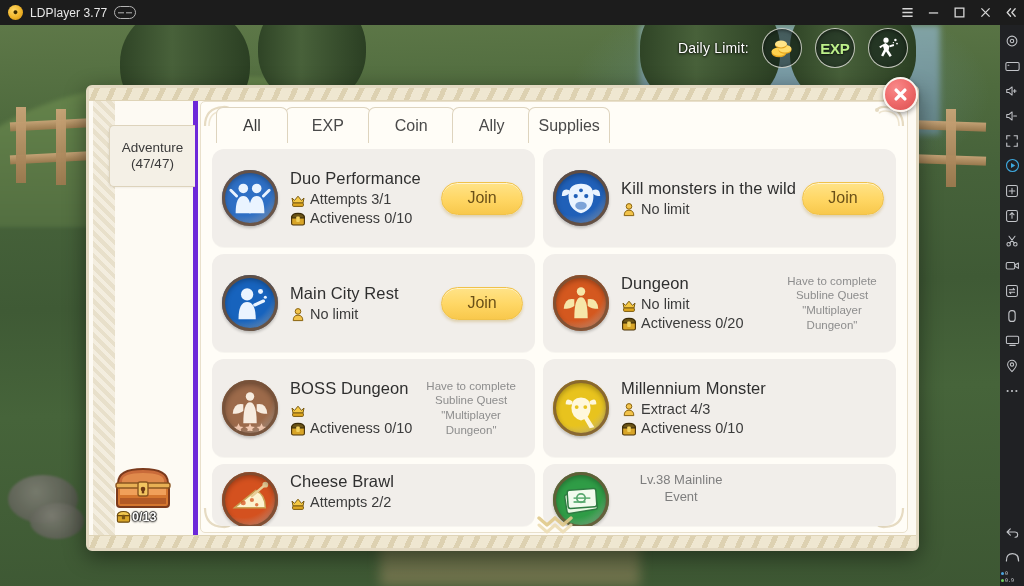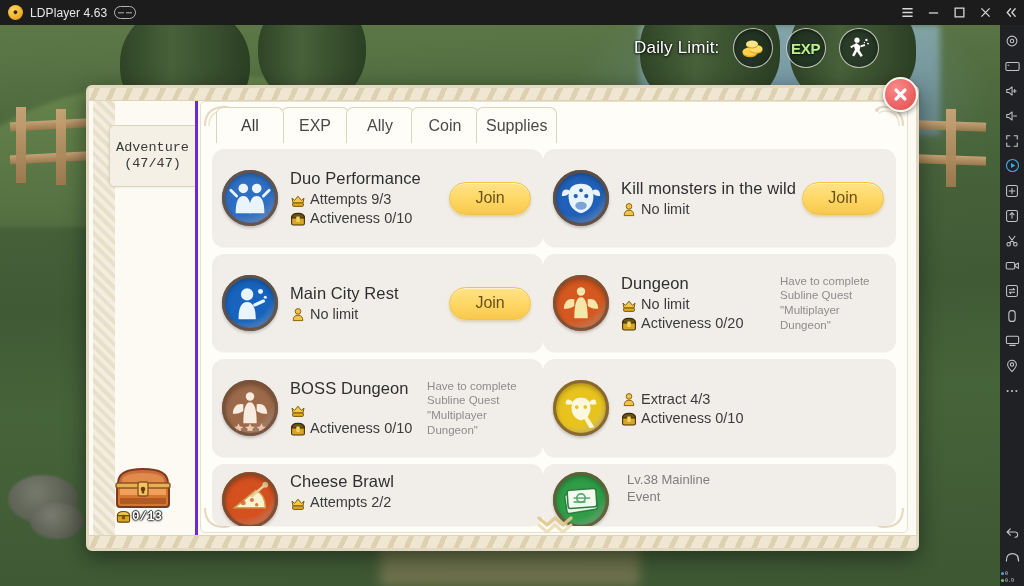--- a/index.html
+++ b/index.html
@@ -92,23 +92,24 @@
     position:absolute; border-radius:50%; background: radial-gradient(circle at 40% 35%, #7c7d72, #4c4e45);
     filter: blur(1px); opacity:.9;
   }
 
   
   .daily-hud {
     position: absolute; top: 28px; left: 634px;
     display: flex; align-items: center; gap: 13px; z-index: 8;
   }
   .daily-label {
-    color: #ffffff; font-size: 17px;
+    color: #ffffff; font-size: 14px;
     text-shadow: 0 1px 3px rgba(0,0,0,.85), 0 0 2px rgba(0,0,0,.8);
     letter-spacing: .2px;
+    margin-left: 44px;
   }
   .hud-orb {
     width: 40px; height: 40px; border-radius: 50%;
     background: rgba(18,30,26,.52);
     border: 1.6px solid rgba(235,235,225,.78);
     display: flex; align-items: center; justify-content: center;
     box-shadow: 0 1px 4px rgba(0,0,0,.5) inset;
   }
   .hud-orb.exp { font-size: 15px; font-weight: bold; color: #bdf08a;
     text-shadow: 0 1px 2px rgba(0,0,0,.7); letter-spacing: -.3px; }
@@ -132,22 +133,21 @@
     opacity: .95;
   }
   .panel-trim.top { top: 0; border-bottom: 1px solid #ded2b4; }
   .panel-trim.bottom { bottom: 0; border-top: 1px solid #ded2b4; }
 
   .panel-inner { position: absolute; inset: 13px 4px; display: flex; }
 
   
   .left-rail {
     width: 105px; flex: 0 0 105px; position: relative;
-    border-right: 3px solid #6d28d9;
-    font-family: Liberation Mono, monospace;
+    border-right: 5px solid #6d28d9;
   }
   .rail-weave {
     position: absolute; left: 0; top: 0; bottom: 0; width: 22px;
     background: repeating-linear-gradient(45deg, #f0e9d8 0 4px, #e1d7bd 4px 8px);
     opacity: .75;
   }
   .adventure-tab {
     position: absolute; left: 16px; top: 24px; width: 86px; height: 62px;
     background: #f4f0e6; border: 1px solid #ddd3bc;
     border-right: none; border-radius: 5px 0 0 5px;
@@ -183,37 +183,37 @@
   .corner.tr { right: 2px; top: 2px; transform: scaleX(-1); }
   .corner.bl { left: 2px; bottom: 2px; transform: scaleY(-1); }
   .corner.br { right: 2px; bottom: 2px; transform: scale(-1,-1); }
 
   
   .tabs {
     position: absolute; left: 18px; top: 6px;
     display: flex; align-items: flex-end; z-index: 4;
   }
   .tab {
-    height: 36px; min-width: 68px; padding: 0 13px;
+    height: 36px; min-width: 68px; padding: 0 26px;
     background: #fffdf7; border: 1.4px solid #ded4be; border-bottom: none;
     border-radius: 7px 7px 0 0;
     display: flex; align-items: center; justify-content: center;
     font-size: 16px; color: #4a4a4a; margin-right: -3px;
   }
   .tab.active { background: #fffdf7; color: #3a3a3a; z-index: 3; }
   .tab:nth-child(5) { padding: 0 9px; }
 
   
   .quest-scroll {
     position: absolute; left: 6px; right: 6px; top: 42px; bottom: 4px;
     overflow: hidden;
   }
   .quest-grid {
     display: grid; grid-template-columns: 1fr 1fr;
-    gap: 7px 0; padding: 6px 10px 0 8px;
+    gap: 7px 8px; padding: 6px 10px 0 8px;
   }
   .qcard {
     position: relative; height: 98px;
     background: #f1eeea; border-radius: 12px;
     display: flex; align-items: center; padding: 0 12px 0 10px;
     box-shadow: 0 1px 0 rgba(0,0,0,.03);
   }
   .qicon {
     width: 56px; height: 56px; border-radius: 50%;
     flex: 0 0 56px; margin-right: 12px;
@@ -242,21 +242,21 @@
   }
   .join-btn {
     width: 82px; height: 33px; border-radius: 17px;
     background: linear-gradient(180deg,#ffe388 0%, #ffd765 52%, #f8c84c 100%);
     border: 1.6px solid #f0c24a;
     color: #6a5018; font-size: 16px;
     display: flex; align-items: center; justify-content: center;
     box-shadow: 0 2px 3px rgba(180,140,40,.3), inset 0 1px 0 rgba(255,255,255,.6);
   }
   .lock-note {
-    width: 104px; text-align: left; font-size: 11.5px;
+    width: 104px; text-align: center; font-size: 11.5px;
     color: #8d8d8d; line-height: 1.28;
   }
   .lock-note.wide { width: 108px; font-size: 13px; color: #7e7e7e; }
   .qcard.cut { height: 62px; overflow: hidden; align-items: flex-start; padding-top: 8px; }
   .qcard.cut .qicon { margin-top: 0; }
 
   
   .scroll-chevrons {
     position: absolute; left: 50%; bottom: 1px; transform: translateX(-50%);
     z-index: 12; opacity: .9;
@@ -415,24 +415,24 @@
         </div>
 
         <div class="tabs">
             <div class="tab active">
               <span>All</span>
             </div>
             <div class="tab">
               <span>EXP</span>
             </div>
             <div class="tab">
-              <span>Ally</span>
+              <span>Coin</span>
             </div>
             <div class="tab">
-              <span>Coin</span>
+              <span>Ally</span>
             </div>
             <div class="tab">
               <span>Supplies</span>
             </div>
           </div>
 
         <div class="quest-scroll">
           <div class="quest-grid">
               <div class="qcard">
                 <div class="qicon" style="background: radial-gradient(circle at 38% 30%, rgb(46, 111, 196) 0%, rgb(46, 111, 196) 55%, rgba(0, 0, 0, 0.28) 100%); box-shadow: rgba(0, 0, 0, 0.22) 0px 2px 3px;">
@@ -445,21 +445,21 @@
                   </svg>
                   <span style="position: absolute; inset: 0px; border-radius: 50%; border: 3px solid rgb(90, 68, 52); opacity: 0.75;"></span>
                 </div>
                 <div class="qbody">
                   <div class="qtitle">Duo Performance</div>
                   <div class="qstat">
                     <svg viewBox="0 0 16 16" class="stat-icon">
                       <path d="M2 6 L4.5 8.4 L8 4.2 L11.5 8.4 L14 6 L13 11 L3 11 Z" fill="#f5c842" stroke="#7a5a10" stroke-width="1"></path>
                       <rect x="2.6" y="11" width="10.8" height="3.4" rx="1" fill="#e0a820" stroke="#7a5a10" stroke-width="1"></rect>
                     </svg>
-                    <span>Attempts 9/3</span>
+                    <span>Attempts 3/1</span>
                   </div>
                   <div class="qstat">
                     <svg viewBox="0 0 16 16" class="stat-icon">
                       <rect x="1.6" y="4.6" width="12.8" height="9.4" rx="1.6" fill="#d8a528" stroke="#4a3208" stroke-width="1.1"></rect>
                       <path d="M1.6 7 Q1.6 2.4 8 2.4 Q14.4 2.4 14.4 7 Z" fill="#6b5416" stroke="#3a2a06" stroke-width="1.1"></path>
                       <rect x="6.2" y="5.6" width="3.6" height="5.4" rx="1" fill="#f2d15e"></rect>
                     </svg>
                     <span>Activeness 0/10</span>
                   </div>
                 </div>
@@ -591,20 +591,21 @@
                     <path d="M24 13 Q34 13 34 24 Q34 34 24 37 Q14 34 14 24 Q14 13 24 13 Z" fill="#fff8dc"></path>
                     <path d="M15 17 Q8 12 8 20 Q12 21 15 20 Z" fill="#fff8dc"></path>
                     <path d="M33 17 Q40 12 40 20 Q36 21 33 20 Z" fill="#fff8dc"></path>
                     <circle cx="19.5" cy="23" r="2" fill="#e8c31e"></circle>
                     <circle cx="28.5" cy="23" r="2" fill="#e8c31e"></circle>
                     <path d="M29 30 L38 44 L33 45 L26 33 Z" fill="#fff8dc"></path>
                   </svg>
                   <span style="position: absolute; inset: 0px; border-radius: 50%; border: 3px solid rgb(138, 106, 28); opacity: 0.75;"></span>
                 </div>
                 <div class="qbody">
+                  <div class="qtitle">Millennium Monster</div>
                   <div class="qstat">
                     <svg viewBox="0 0 16 16" class="stat-icon">
                       <circle cx="8" cy="4.4" r="2.8" fill="#f2c34a" stroke="#8a6410" stroke-width="1"></circle>
                       <path d="M3.2 13.6 Q3.2 8.2 8 8.2 Q12.8 8.2 12.8 13.6 Z" fill="#f2c34a" stroke="#8a6410" stroke-width="1"></path>
                     </svg>
                     <span>Extract 4/3</span>
                   </div>
                   <div class="qstat">
                     <svg viewBox="0 0 16 16" class="stat-icon">
                       <rect x="1.6" y="4.6" width="12.8" height="9.4" rx="1.6" fill="#d8a528" stroke="#4a3208" stroke-width="1.1"></rect>
@@ -666,21 +667,21 @@
   </div>
 
   <div class="close-btn">
     <svg width="19" height="19" viewBox="0 0 20 20">
       <path d="M5.4 5.4 L14.6 14.6 M14.6 5.4 L5.4 14.6" stroke="#ffffff" stroke-width="3.6" stroke-linecap="round"></path>
     </svg>
   </div>
 
   <div class="titlebar">
     <div class="ld-logo">●</div>
-    <span class="ld-title">LDPlayer 4.63</span>
+    <span class="ld-title">LDPlayer 3.77</span>
     <div class="ld-badge"></div>
 
     <div class="win-controls">
       <div class="win-btn">
         <svg width="13" height="13" viewBox="0 0 14 14">
           <path d="M1.5 3 H12.5 M1.5 7 H12.5 M1.5 11 H12.5" stroke="#d6d6d6" stroke-width="1.5"></path>
         </svg>
       </div>
       <div class="win-btn">
         <svg width="13" height="13" viewBox="0 0 14 14">

